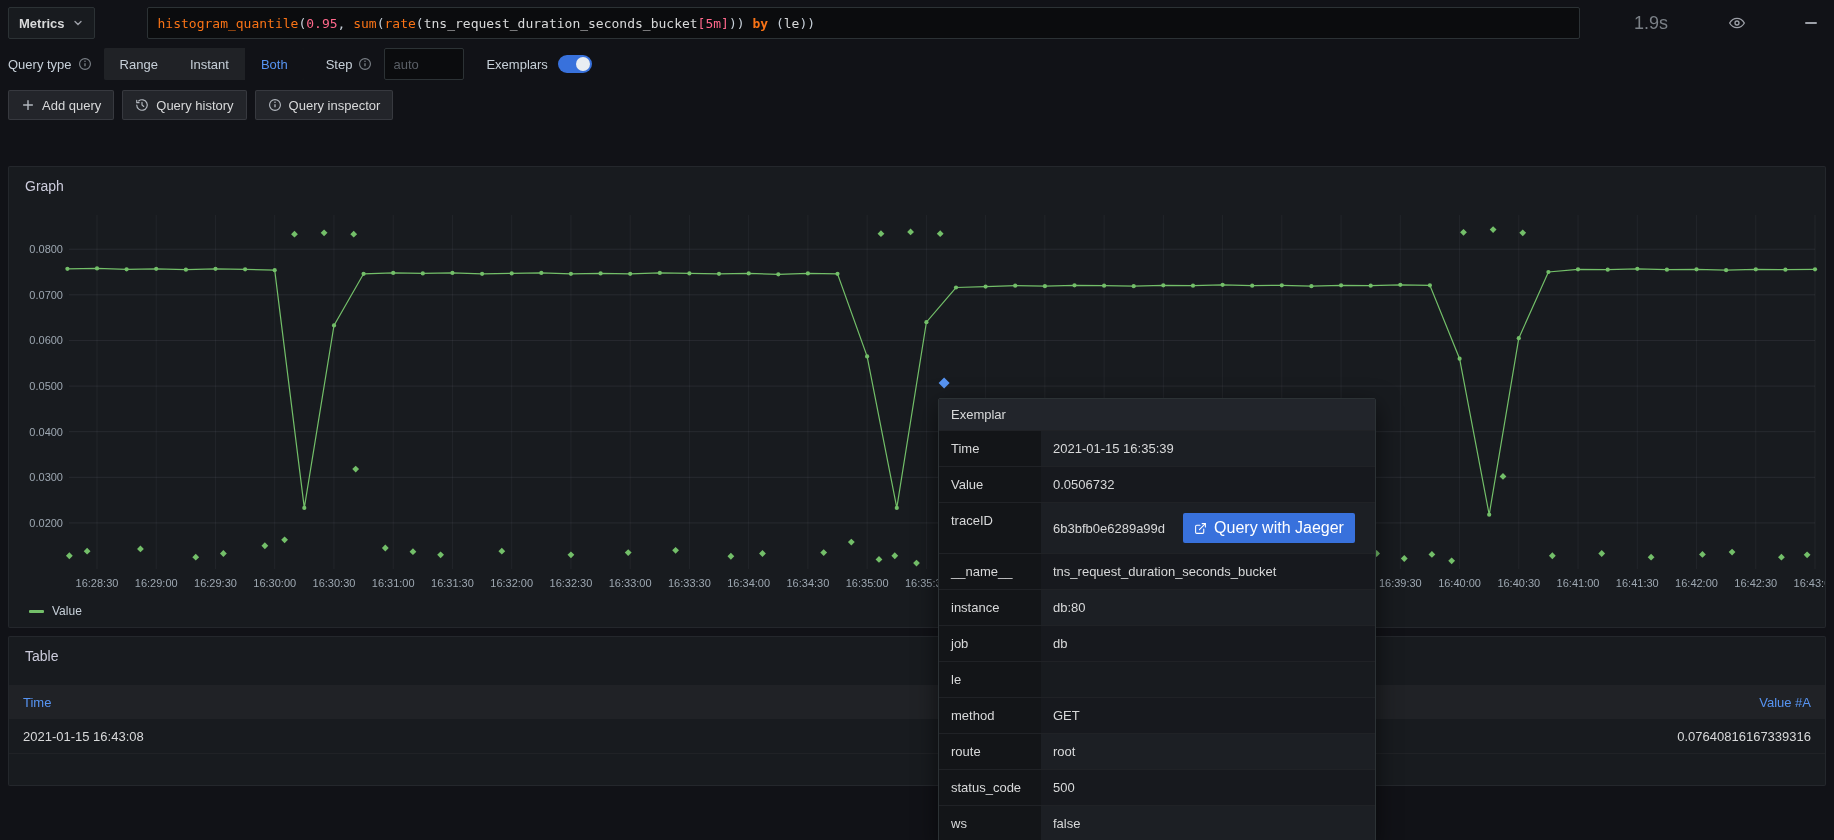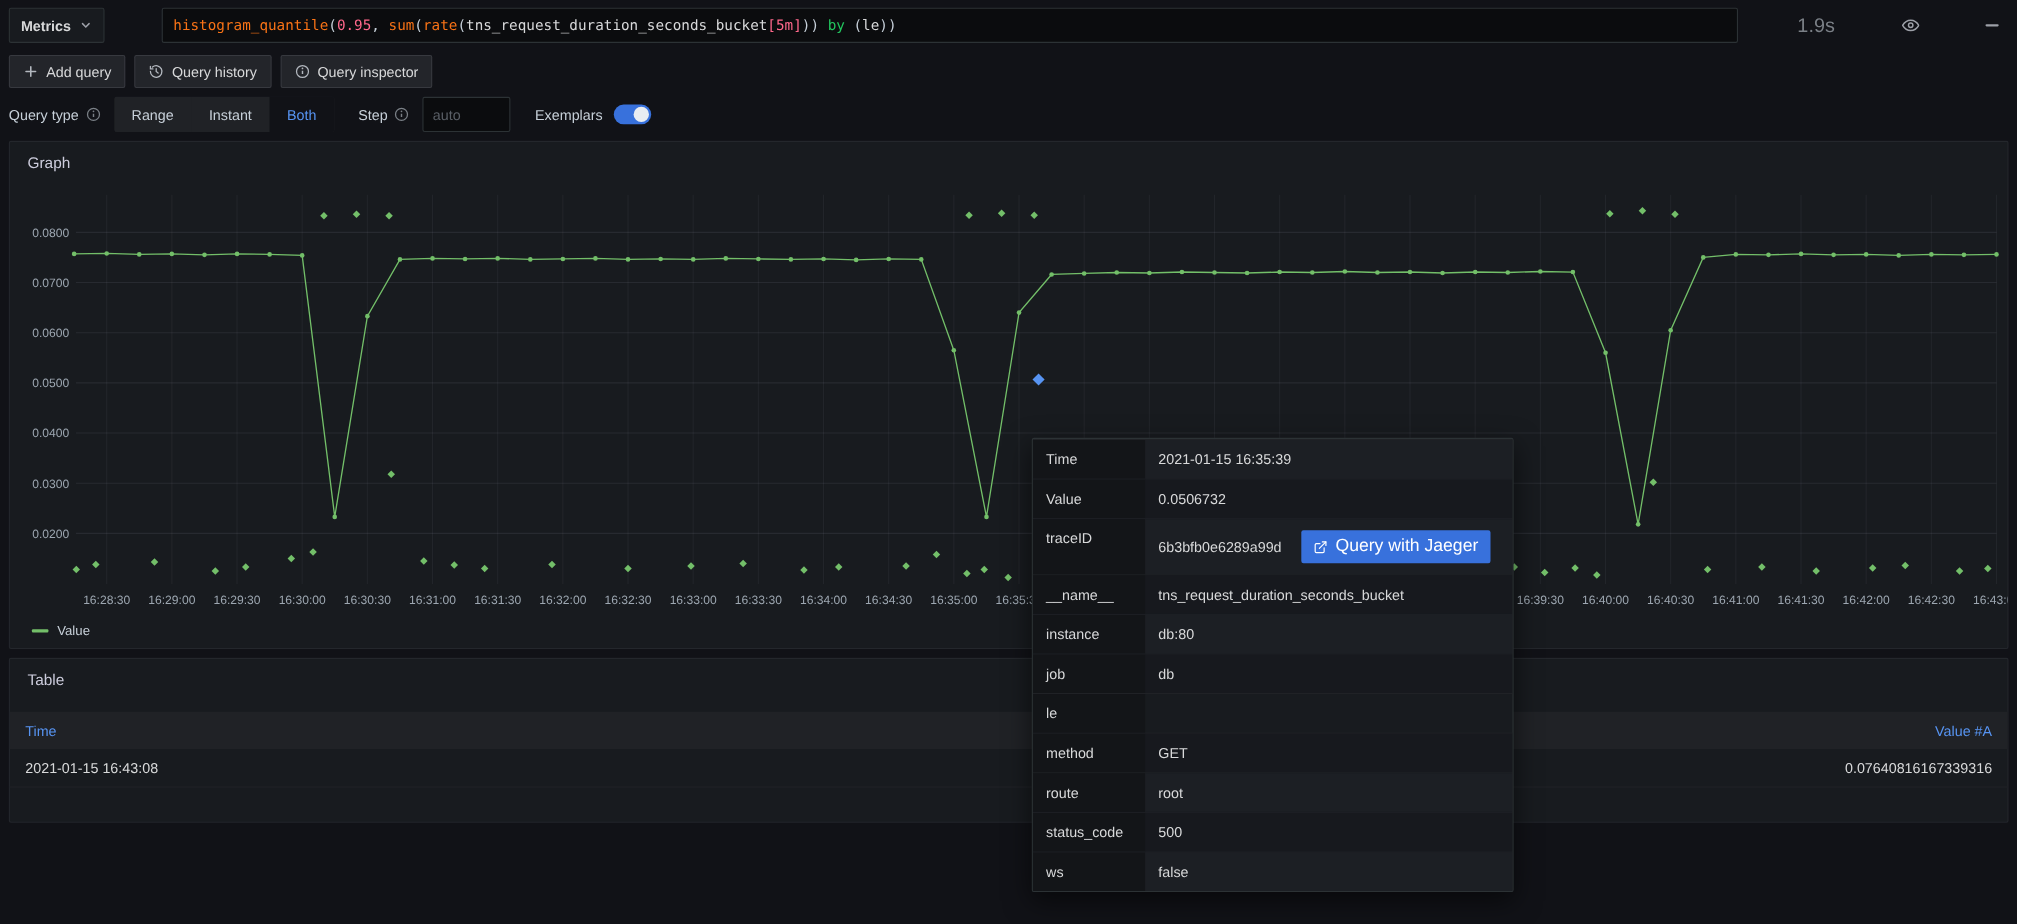--- a/index.html
+++ b/index.html
@@ -17,21 +17,21 @@
   .ds-btn { display:inline-flex; align-items:center; gap:7px; height:32px; padding:0 10px;
     background:#181b1f; border:1px solid #2c3235; border-radius:2px; color:#d8d9da;
     font-size:13px; font-weight:700; cursor:pointer; }
   .ds-btn svg { width:12px; height:12px; color:#9da0a8; }
 
   .query-field { flex:1; height:32px; margin-left:8px; background:#0b0c0e;
     border:1px solid #2c3235; border-radius:2px; display:flex; align-items:center;
     padding:0 10px; overflow:hidden; cursor:text; }
   .q-tokens { font-family:"DejaVu Sans Mono","Liberation Mono",monospace; font-size:13px; white-space:pre; }
   .tok-fn { color:#f97316; }
-  .tok-kw { color:#22c55e; }
+  .tok-kw { color:#f97316;font-weight:bold; }
   .tok-num { color:#ff688b; }
   .tok-metric { color:#d8d9da; }
   .tok-p { color:#c7d0d9; }
 
   .q-duration { margin:0 10px; font-size:18px; color:#7b8087; }
   .icon-btn { width:30px; height:30px; display:inline-flex; align-items:center; justify-content:center;
     background:transparent; border:none; color:#9da0a8; cursor:pointer; border-radius:2px; }
   .icon-btn svg { width:16px; height:16px; }
 
   .field-label { display:flex; align-items:center; gap:6px; color:#c7d0d9; font-size:13px; font-weight:500; }
@@ -47,21 +47,21 @@
 
   .switch { width:34px; height:18px; border-radius:10px; background:#3871dc; position:relative; cursor:pointer; margin-left:10px; }
   .switch .knob { position:absolute; right:2px; top:2px; width:14px; height:14px; border-radius:50%; background:#e9edf2; }
 
   .tb-btn { display:inline-flex; align-items:center; gap:7px; height:30px; padding:0 12px;
     background:#23252a; border:1px solid rgba(204,204,220,0.12); border-radius:2px;
     color:#d8d9da; font-size:13px; font-weight:500; cursor:pointer; }
   .tb-btn svg { width:14px; height:14px; color:#b3b8bf; }
 
   
-  .panels { padding:0 8px; }
+  .panels { margin-top:38px; padding:0 8px; }
   .panel { background:#181b1f; border:1px solid rgba(204,204,220,0.07); border-radius:2px; }
   .panel-title { padding:11px 16px 7px 16px; font-size:14px; font-weight:500; color:#ccccdc; }
   .graph-panel { padding-bottom:4px; }
   #chart { line-height:0; }
   .legend { display:flex; align-items:center; gap:8px; padding:4px 0 4px 20px; font-size:12px; color:#c7d0d9; height:24px; cursor:pointer; }
   .legend-line { display:inline-block; width:15px; height:3px; background:#73bf69; border-radius:1px; }
 
   .table-panel { margin-top:8px; height:150px; overflow:hidden; }
   .table { margin-top:14px; font-size:13px; }
   .t-head { display:flex; background:#202226; height:34px; align-items:center; }
@@ -107,45 +107,20 @@
             <circle cx="12" cy="12" r="3"></circle>
           </svg>
       </button>
       <button class="icon-btn">
         <svg viewBox="0 0 16 16" stroke="currentColor" stroke-width="2" stroke-linecap="round">
             <path d="M3 8h10"></path>
           </svg>
       </button>
     </div>
 
-    <div class="row row3">
-      <button class="tb-btn">
-        <svg viewBox="0 0 16 16" fill="none" stroke="currentColor" stroke-width="1.6" stroke-linecap="round">
-            <path d="M8 3v10M3 8h10"></path>
-          </svg>
-        <span>Add query</span>
-      </button>
-      <button class="tb-btn">
-        <svg viewBox="0 0 24 24" fill="none" stroke="currentColor" stroke-width="2" stroke-linecap="round">
-            <path d="M3 12a9 9 0 1 0 3.2-6.9"></path>
-            <path d="M3 4v4h4"></path>
-            <path d="M12 7.5v4.5l3 2.5"></path>
-          </svg>
-        <span>Query history</span>
-      </button>
-      <button class="tb-btn">
-        <svg viewBox="0 0 16 16" fill="none" stroke="currentColor">
-            <circle cx="8" cy="8" r="6.2" stroke-width="1.3"></circle>
-            <path d="M8 7.2v3.4" stroke-width="1.5"></path>
-            <circle cx="8" cy="4.8" r="0.9" fill="currentColor" stroke="none"></circle>
-          </svg>
-        <span>Query inspector</span>
-      </button>
-    </div>
-
     <div class="row row2">
       <div class="field-label">
         <span>Query type</span>
         <svg viewBox="0 0 16 16" fill="none" stroke="currentColor">
             <circle cx="8" cy="8" r="6.2" stroke-width="1.3"></circle>
             <path d="M8 7.2v3.4" stroke-width="1.5"></path>
             <circle cx="8" cy="4.8" r="0.9" fill="currentColor" stroke="none"></circle>
           </svg>
       </div>
       <div class="radio-group" id="query-type-group">
@@ -161,20 +136,45 @@
             <circle cx="8" cy="4.8" r="0.9" fill="currentColor" stroke="none"></circle>
           </svg>
       </div>
       <input class="step-input" placeholder="auto" style="">
       <div class="field-label ml20">
         <span>Exemplars</span>
       </div>
       <div class="switch">
           <div class="knob"></div>
         </div>
+    </div>
+
+    <div class="row row3">
+      <button class="tb-btn">
+        <svg viewBox="0 0 16 16" fill="none" stroke="currentColor" stroke-width="1.6" stroke-linecap="round">
+            <path d="M8 3v10M3 8h10"></path>
+          </svg>
+        <span>Add query</span>
+      </button>
+      <button class="tb-btn">
+        <svg viewBox="0 0 24 24" fill="none" stroke="currentColor" stroke-width="2" stroke-linecap="round">
+            <path d="M3 12a9 9 0 1 0 3.2-6.9"></path>
+            <path d="M3 4v4h4"></path>
+            <path d="M12 7.5v4.5l3 2.5"></path>
+          </svg>
+        <span>Query history</span>
+      </button>
+      <button class="tb-btn">
+        <svg viewBox="0 0 16 16" fill="none" stroke="currentColor">
+            <circle cx="8" cy="8" r="6.2" stroke-width="1.3"></circle>
+            <path d="M8 7.2v3.4" stroke-width="1.5"></path>
+            <circle cx="8" cy="4.8" r="0.9" fill="currentColor" stroke="none"></circle>
+          </svg>
+        <span>Query inspector</span>
+      </button>
     </div>
   </div>
 
   <div class="panels">
     <section class="panel graph-panel">
       <div class="panel-title">Graph</div>
       <div id="chart"><svg width="1816" height="398">
             <line x1="88" y1="14" x2="88" y2="368" stroke="rgba(204,204,220,0.06)" stroke-width="1"></line>
             <text x="88" y="386" text-anchor="middle" fill="#9da7b1" font-size="11" font-family="&quot;Liberation Sans&quot;, sans-serif">16:28:30</text>
             <line x1="147.24137931034483" y1="14" x2="147.24137931034483" y2="368" stroke="rgba(204,204,220,0.06)" stroke-width="1"></line>
@@ -370,20 +370,21 @@
           </div>
           <div class="t-row">
             <div class="t-cell c0">2021-01-15 16:43:08</div>
             <div class="t-cell c1">0.07640816167339316</div>
           </div>
         </div>
     </section>
   </div>
 
   <div class="exemplar-tooltip">
+    <div class="tt-header">Exemplar</div>
     <div id="tt-body">
         <div class="tt-row">
           <div class="tt-label">Time</div>
           <div class="tt-value">
             <span>2021-01-15 16:35:39</span>
           </div>
         </div>
         <div class="tt-row">
           <div class="tt-label">Value</div>
           <div class="tt-value">

